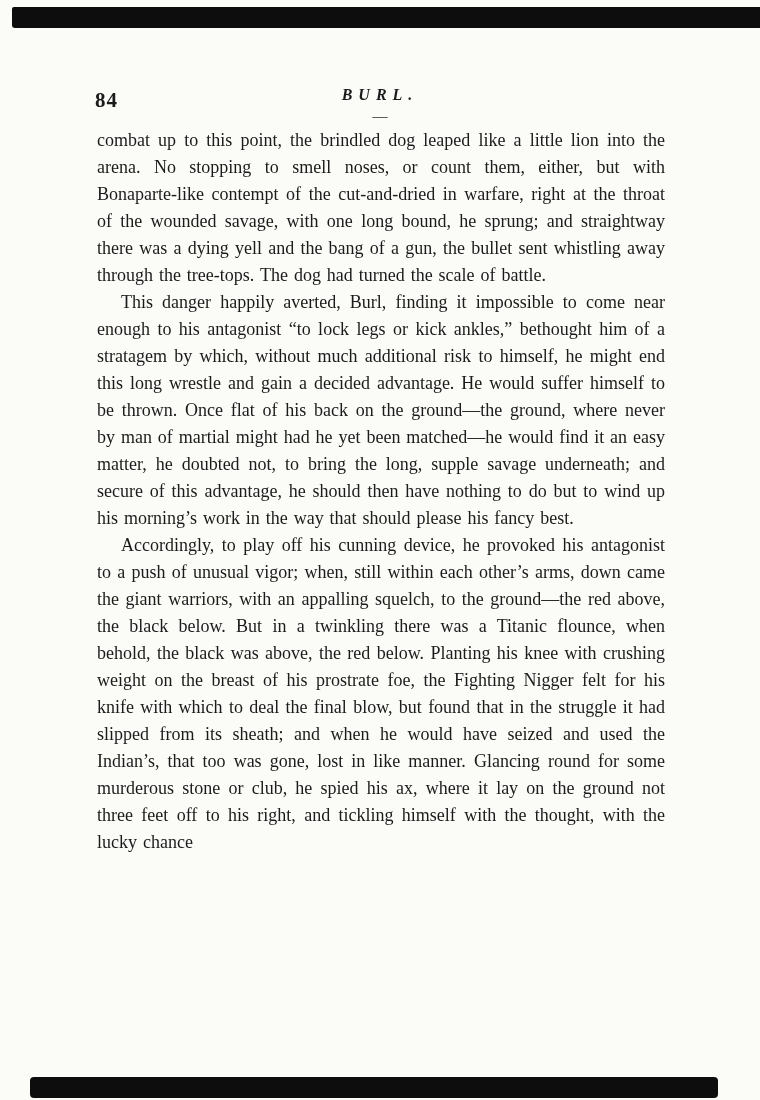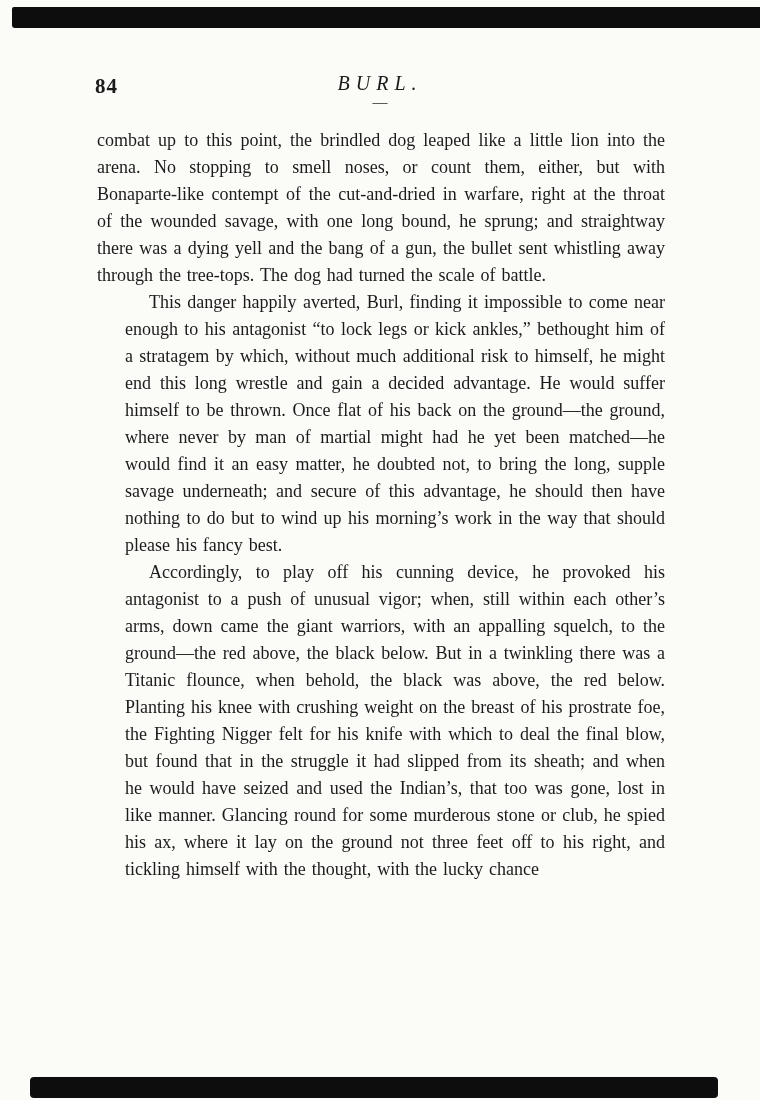--- a/index.html
+++ b/index.html
@@ -30,42 +30,43 @@
   }
   .scan-edge-bottom {
     bottom: 2px;
     left: 30px;
     width: 688px;
     height: 21px;
     border-radius: 4px;
   }
   .page-header {
     position: absolute;
-    top: 72px;
+    top: 86px;
     left: 95px;
     right: 95px;
     height: 50px;
   }
   .page-number {
     position: absolute;
     left: 0;
     top: 2px;
     font-size: 21px;
     font-weight: bold;
     letter-spacing: 1px;
   }
   .running-title {
     position: absolute;
     left: 0;
     right: 0;
     top: 0;
     text-align: center;
     font-style: italic;
-    font-size: 20px;
+    font-size: 16px;
     letter-spacing: 6px;
+    font-weight: bold;
   }
   .header-rule {
     position: absolute;
     left: 0;
     right: 0;
     top: 22px;
     text-align: center;
     font-size: 15px;
     letter-spacing: 0;
   }
@@ -78,21 +79,20 @@
     line-height: 27px;
     text-align: justify;
     word-spacing: 0.08em;
   }
   .body-text p {
     margin: 0;
     padding: 0;
   }
   .body-text p.indent {
     text-indent: 24px;
-    margin-left: 28px;
   }
 </style>
 </head>
 <body>
 
 <div class="page">
 
   <div class="scan-edge scan-edge-top"></div>
   <div class="scan-edge scan-edge-bottom"></div>
 

